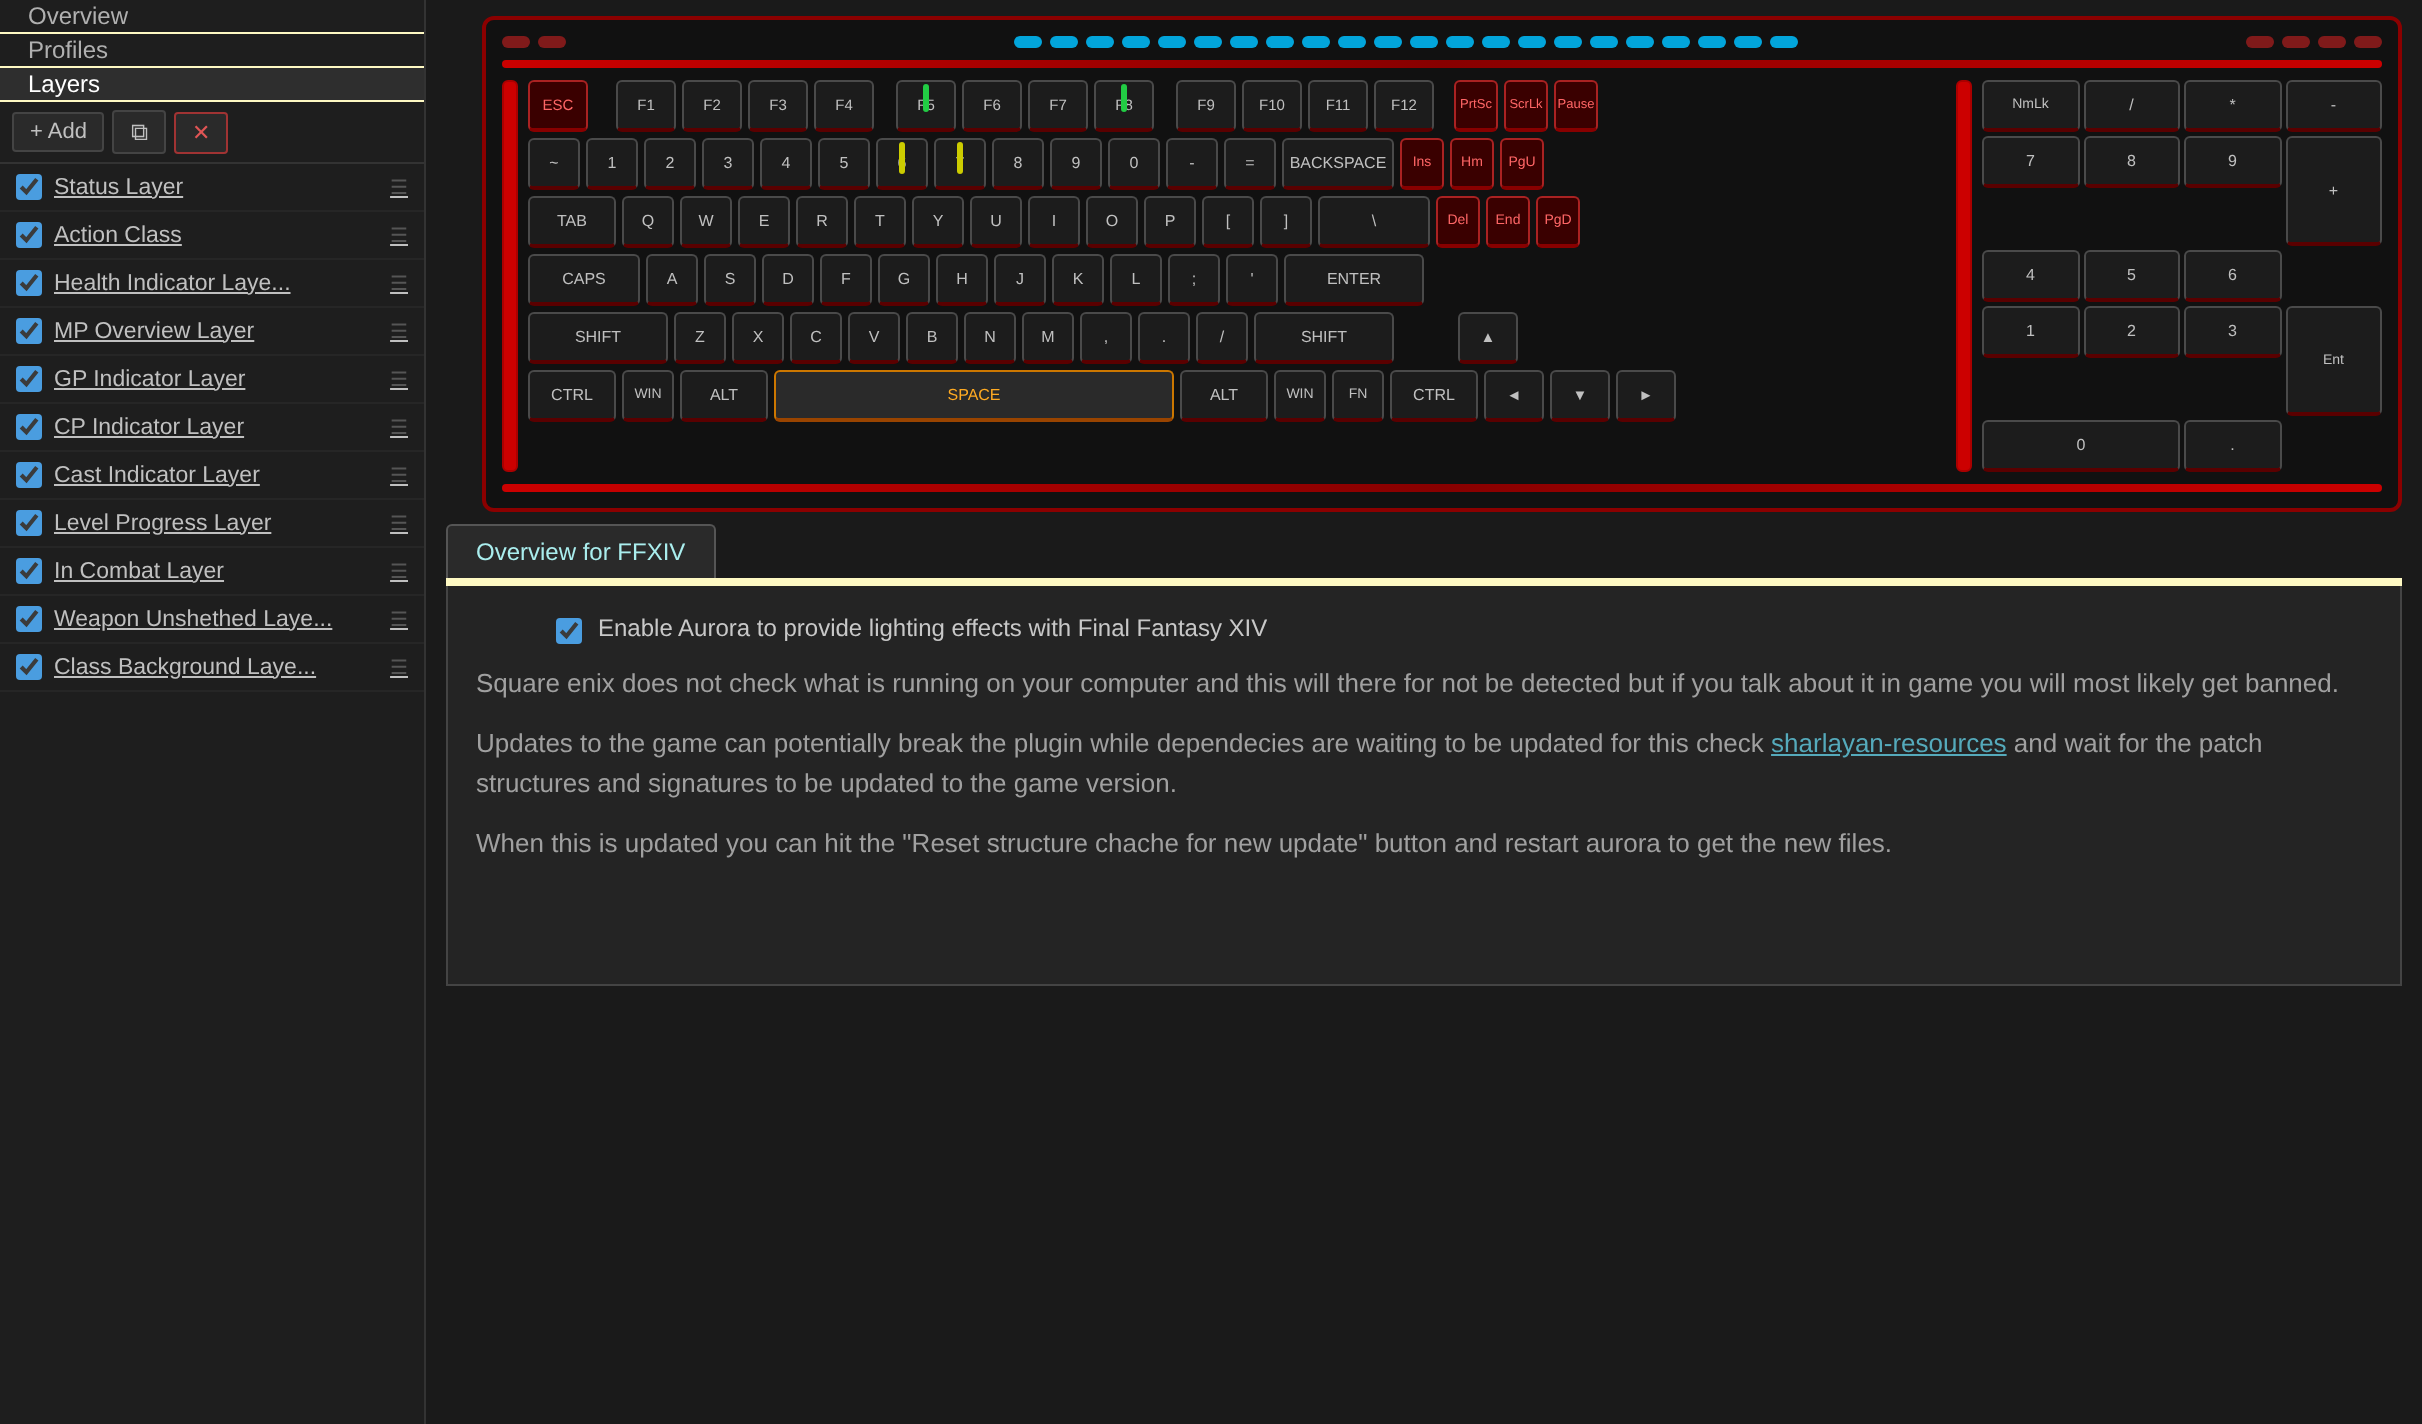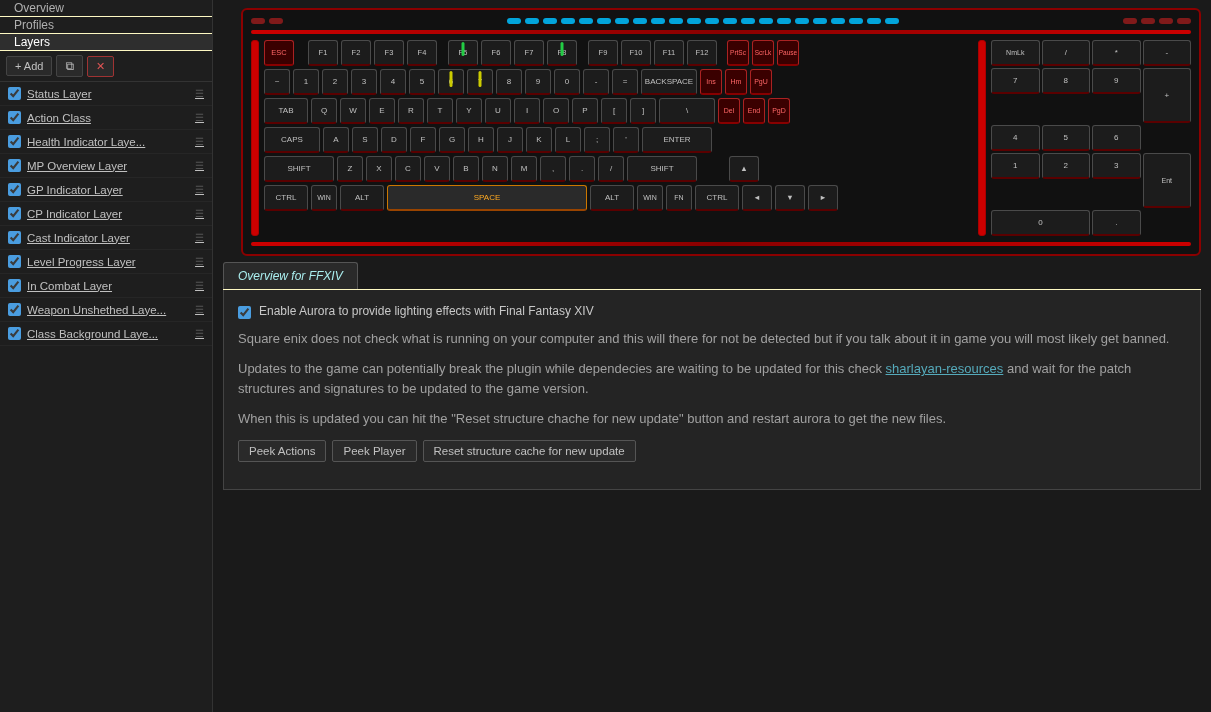--- a/index.html
+++ b/index.html
@@ -102,23 +102,22 @@
     }
 
     
     #bottom-panel {
       flex: 1;
       overflow-y: auto;
       padding: 0 10px 10px 10px;
     }
     .tab-bar {
       display: flex;
-      border-bottom: 1px solid #fef9c3;
+      border-bottom: 4px solid #fef9c3;
       margin-bottom: 0;
-      font-style: italic;
     }
     .tab {
       padding: 6px 14px;
       cursor: pointer;
       border: 1px solid #444;
       border-bottom: none;
       color: #9ad;
       background: #222;
       font-size: 12px;
       border-radius: 3px 3px 0 0;
@@ -133,20 +132,21 @@
       border: 1px solid #444;
       border-top: none;
       padding: 14px;
       min-height: 200px;
     }
     .enable-row {
       display: flex;
       align-items: flex-start;
       gap: 8px;
       margin-bottom: 10px;
+      margin-left: 40px;
     }
     .enable-row input[type="checkbox"] {
       margin-top: 2px;
       accent-color: #4a9de0;
     }
     .enable-label {
       color: #c8c8c8;
       font-size: 12px;
     }
     .desc-text {
@@ -628,20 +628,15 @@
     <div class="content-panel">
       <div class="enable-row">
         <input type="checkbox" checked="" style="">
         <span class="enable-label">Enable Aurora to provide lighting effects with Final Fantasy XIV</span>
       </div>
       <p class="desc-text">Square enix does not check what is running on your computer and this will there for not be detected but if you talk about it in game you will most likely get banned.</p>
       <p class="desc-text">
         <span>Updates to the game can potentially break the plugin while dependecies are waiting to be updated for this check </span><a href="#">sharlayan-resources</a><span> and wait for the patch structures and signatures to be updated to the game version.</span>
       </p>
       <p class="desc-text">When this is updated you can hit the "Reset structure chache for new update" button and restart aurora to get the new files.</p>
-      <div class="action-buttons">
-        <button class="action-btn">Peek Actions</button>
-        <button class="action-btn">Peek Player</button>
-        <button class="action-btn">Reset structure cache for new update</button>
-      </div>
     </div>
   </div>
 </div>
 
 </body></html>

